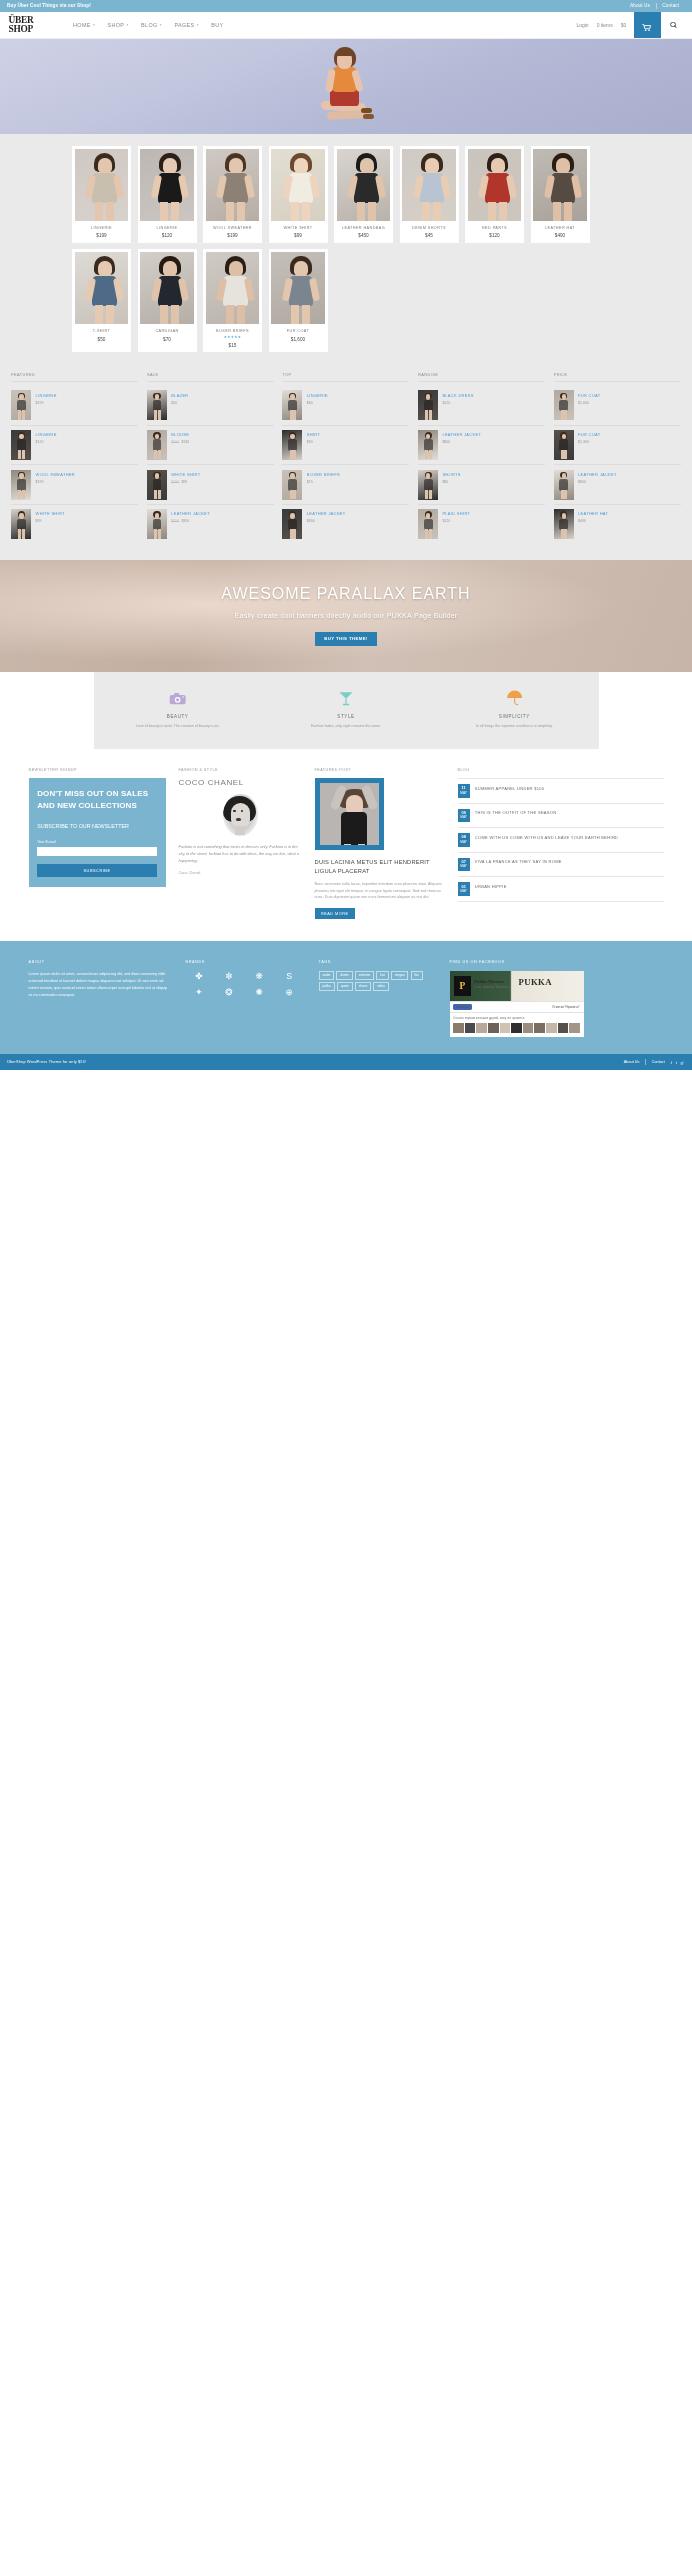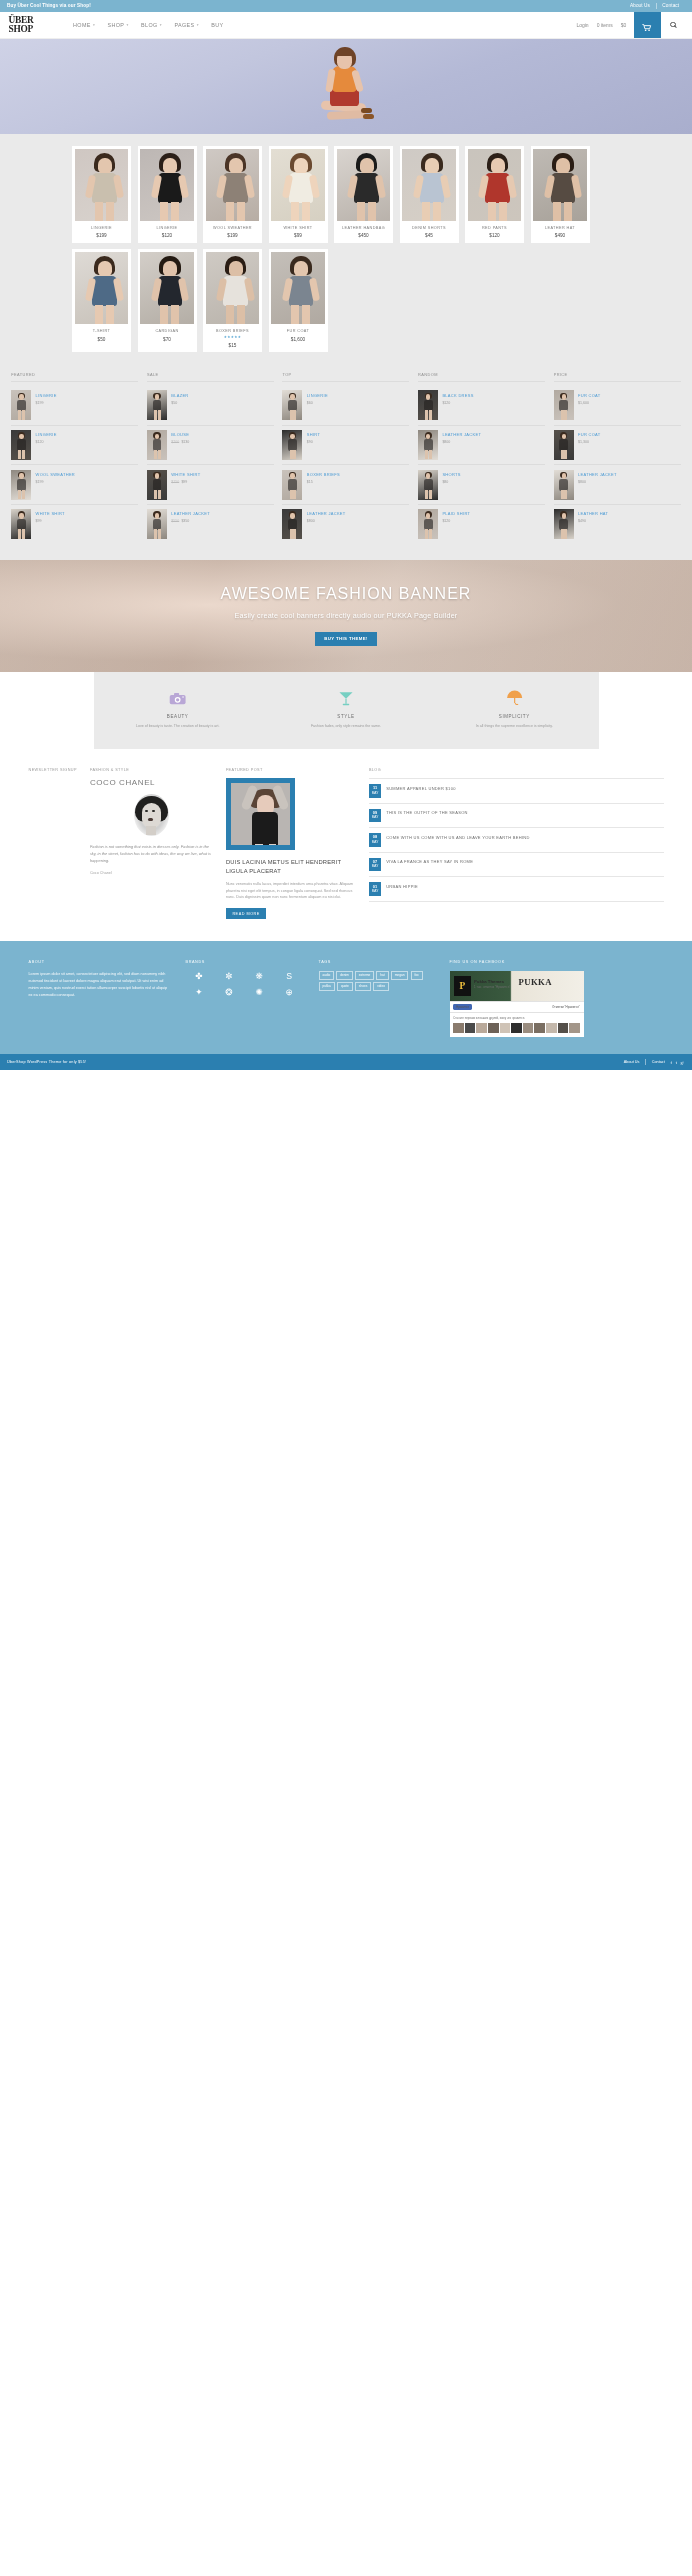--- a/index.html
+++ b/index.html
@@ -775,21 +775,21 @@
           <div class="ltxt">
             <div class="lname">LEATHER HAT</div>
             <div class="lprice">$490</div>
           </div>
         </div>
       </div>
     </div>
 </div>
 
 <div class="parallax">
-  <div class="px-title">AWESOME FASHION BANNER</div>
+  <div class="px-title">AWESOME PARALLAX EARTH</div>
   <div class="px-sub">Easily create cool banners directly audio our PUKKA Page Builder</div>
   <button class="px-btn">BUY THIS THEME!</button>
 </div>
 
 <div class="features">
   <div class="feat">
     <div class="feat-icon">
       <svg width="17.3" height="13" viewBox="0 0 24 18">
           <rect x="1" y="4" width="22" height="13" rx="2.5" fill="#b9a7d6"></rect>
           <rect x="7" y="1.5" width="7" height="3.5" rx="1" fill="#b9a7d6"></rect>
@@ -823,20 +823,27 @@
     <div class="feat-title">SIMPLICITY</div>
     <div class="feat-desc">In all things the supreme excellence is simplicity.</div>
   </div>
 </div>
 
 <div class="widgets">
   <div class="wcols">
 
     <div>
       <div class="wcol-head">NEWSLETTER SIGNUP</div>
+      <div class="news-box">
+        <div class="news-h">DON'T MISS OUT ON SALES AND NEW COLLECTIONS</div>
+        <div class="news-p">SUBSCRIBE TO OUR NEWSLETTER</div>
+        <div class="news-label">Your E-mail</div>
+        <input class="news-input" type="text" placeholder="" style="">
+        <button class="news-btn">SUBSCRIBE</button>
+      </div>
     </div>
 
     <div style="width:123px">
       <div class="wcol-head">FASHION &amp; STYLE</div>
       <div class="quote-name">COCO CHANEL</div>
       <div class="quote-face">
         <i class="qf qf-hair"></i>
           <i class="qf qf-face"></i>
         <i class="qf qf-eyeL"></i>
           <i class="qf qf-eyeR"></i>

